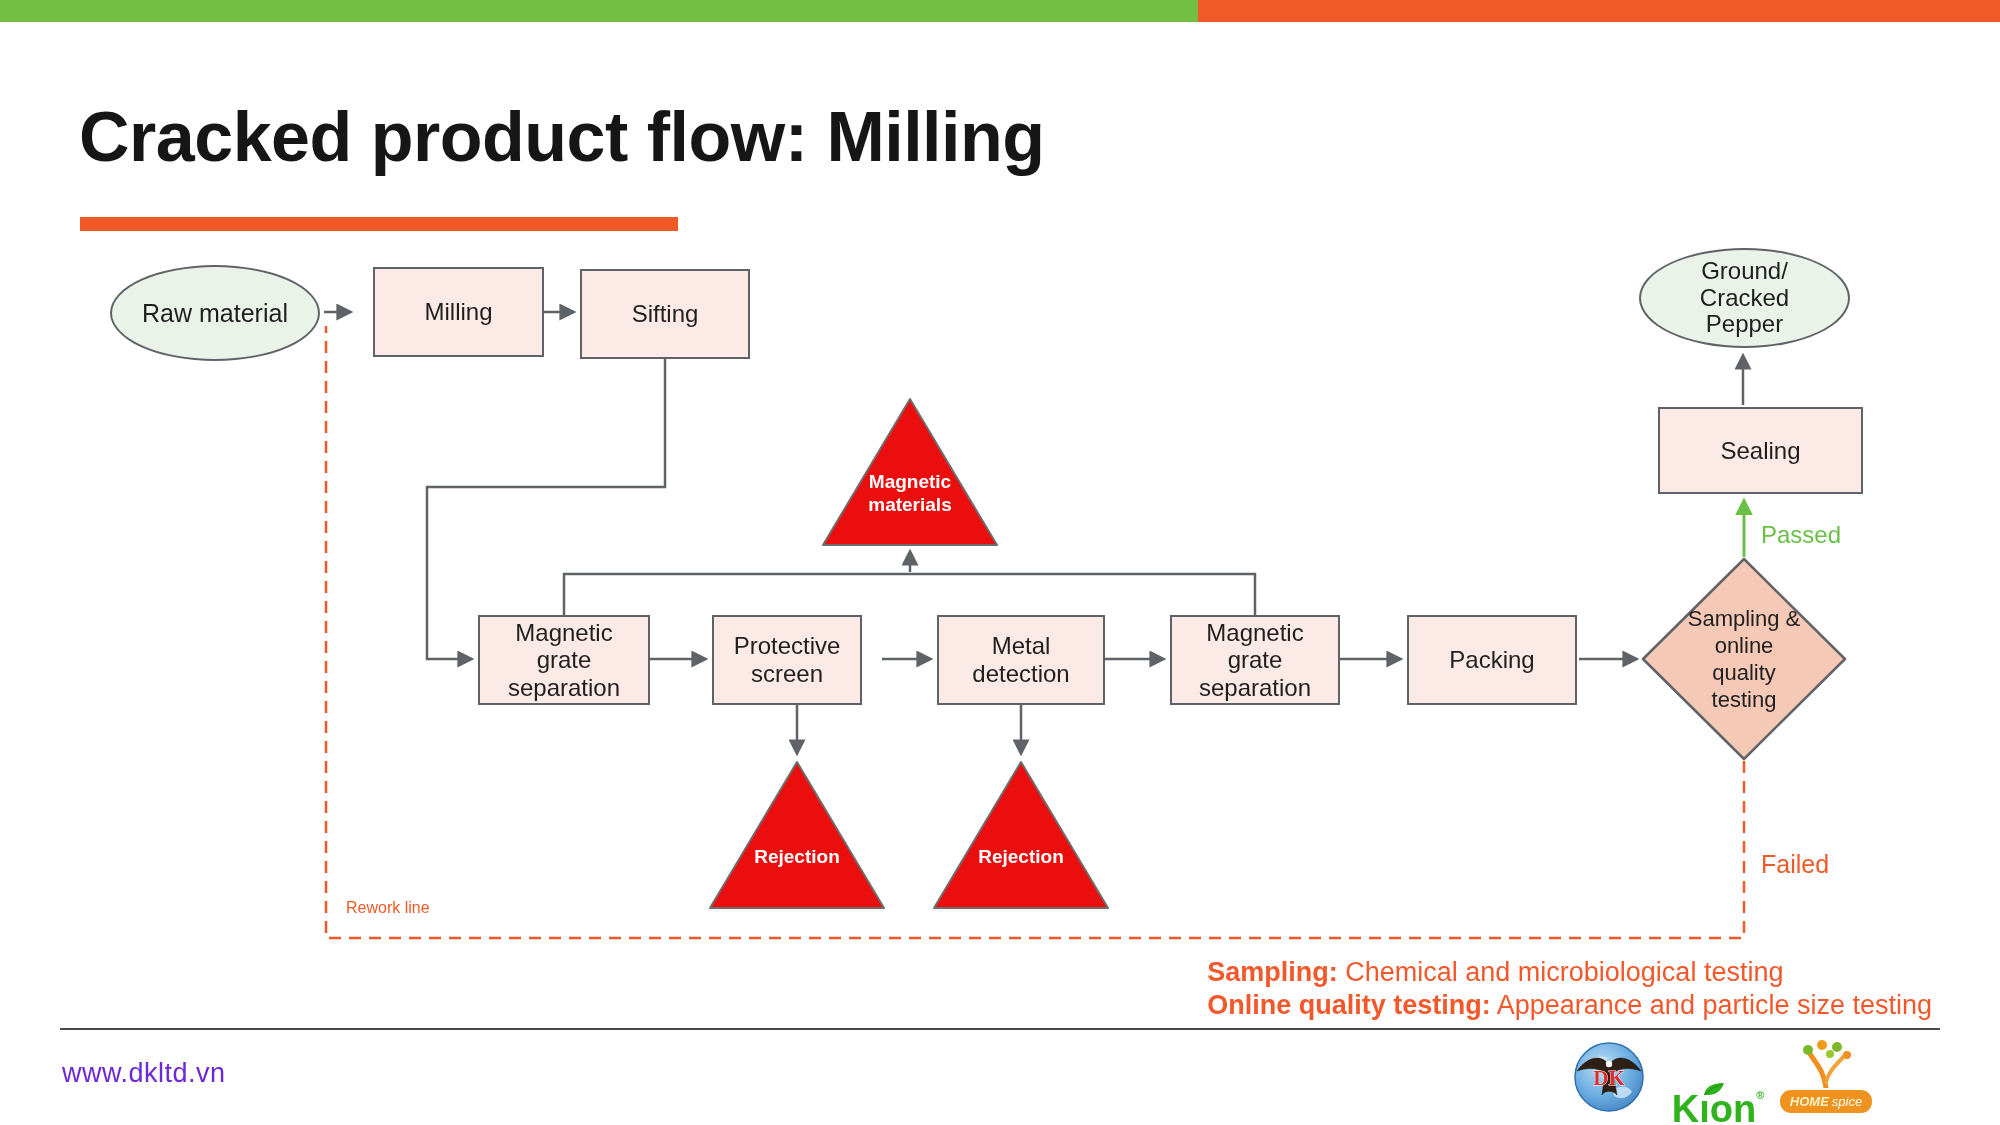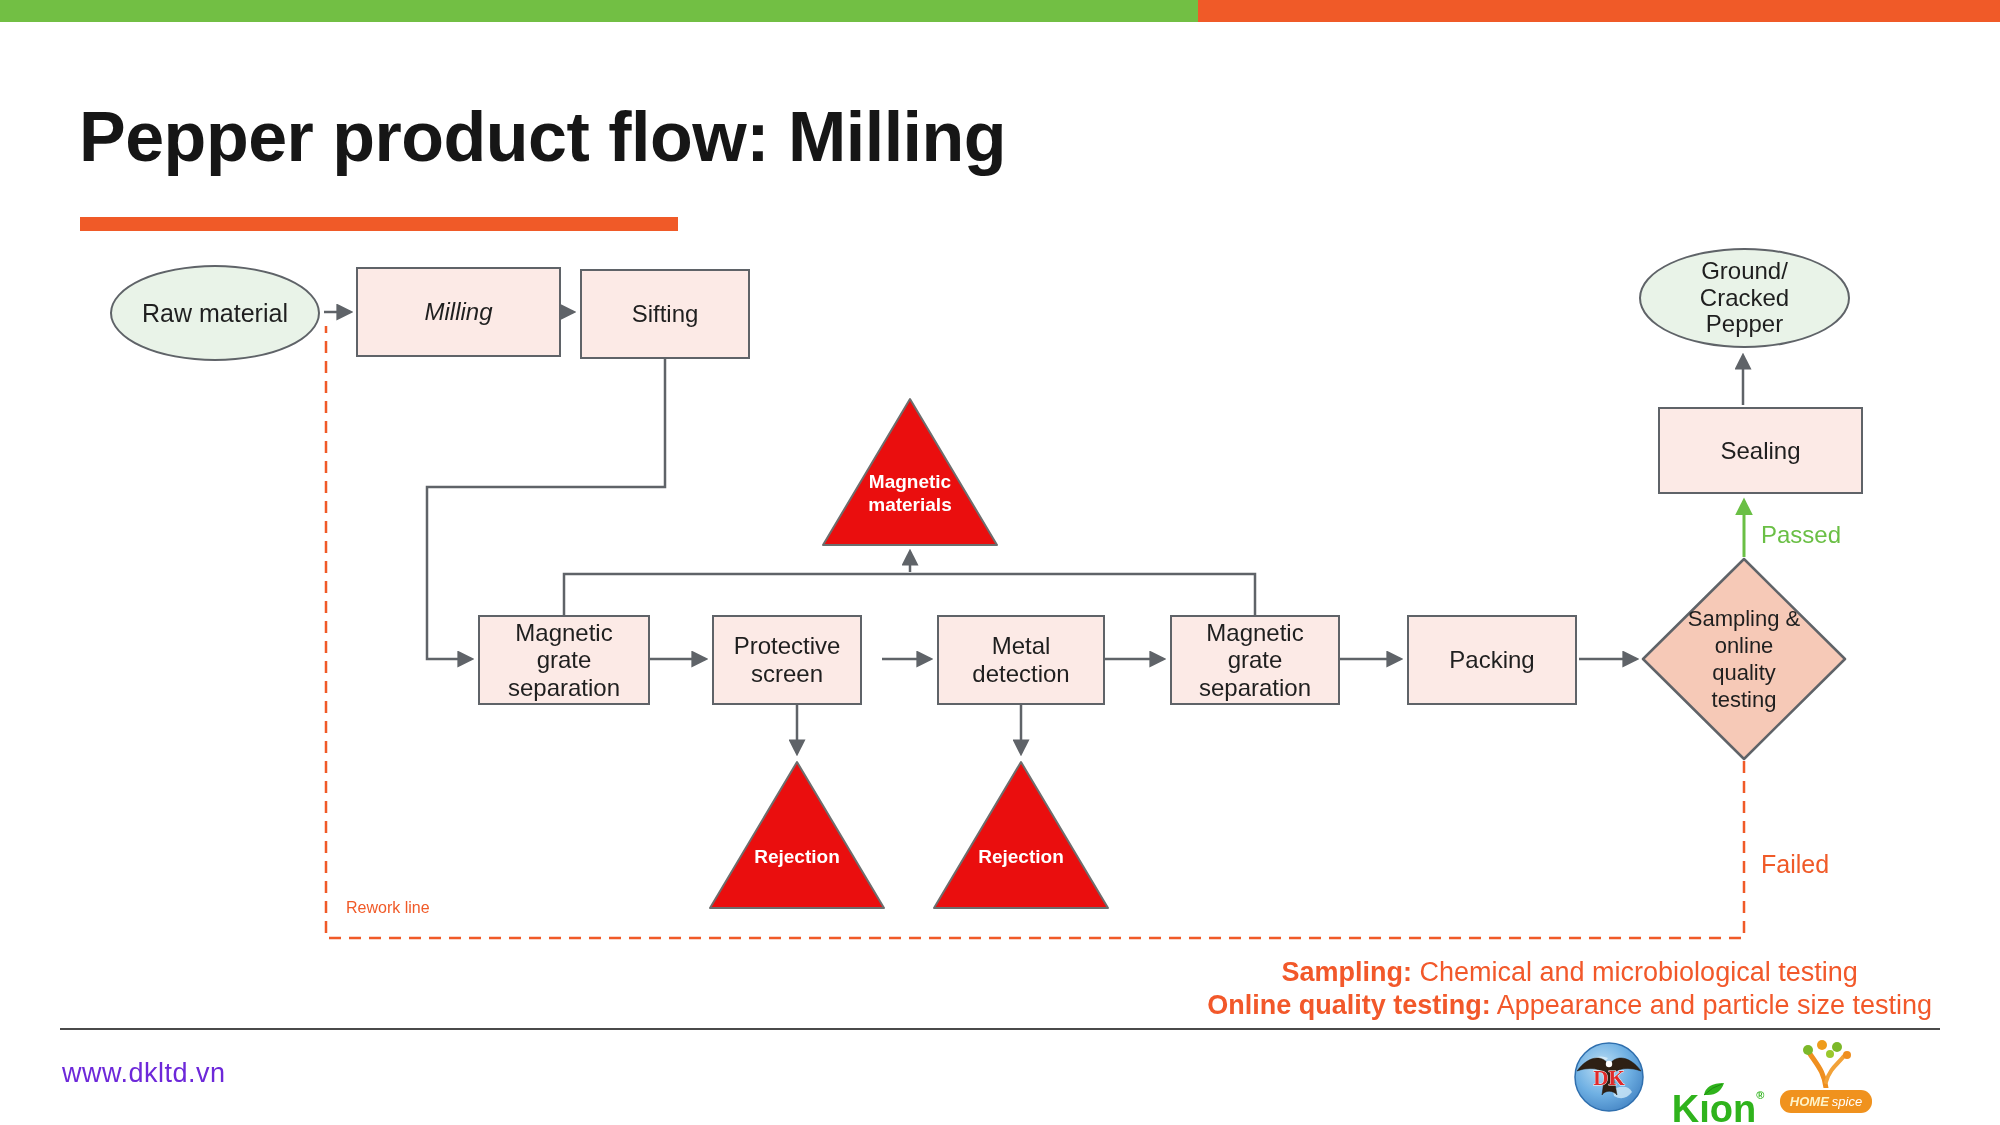--- a/index.html
+++ b/index.html
@@ -29,21 +29,21 @@
   .shape-label{position:absolute;color:#ffffff;font-weight:bold;font-size:19px;text-align:center;
                line-height:1.22;white-space:pre-line;}
   .diamond-label{position:absolute;color:#1f1f1f;font-size:22px;text-align:center;line-height:27px;
                  white-space:pre-line;}
   .edge-label{position:absolute;font-size:24px;white-space:nowrap;}
   .edge-label.passed{color:#6abf45;}
   .edge-label.failed{color:#f05a28;font-size:25px;margin-top:40px;}
   .edge-label.rework{color:#f05a28;font-size:16px;}
 
   
-  .notes{position:absolute;right:68px;top:956px;text-align:center;color:#f2582a;
+  .notes{position:absolute;right:68px;top:956px;text-align:left;color:#f2582a;
          font-size:27px;line-height:33px;}
   .notes .lbl{font-weight:bold;}
 
   
   .footer-line{position:absolute;left:60px;top:1028px;width:1880px;height:2px;background:#4a4a4a;}
   .website{position:absolute;left:62px;top:1058px;font-size:27px;color:#6d28d9;letter-spacing:0.5px;}
 
   .logo{position:absolute;}
   .kion{left:1662px;top:1042px;width:112px;text-align:center;margin-top:48px;}
   .kion .word{font-size:38px;font-weight:bold;color:#2fb31c;line-height:1.0;position:relative;display:inline-block;}
@@ -57,21 +57,21 @@
   .home .banner .h2{color:#ffffff;margin-left:3px;}
 </style>
 </head>
 <body>
 
 <div id="stage">
 
   <div class="bar green"></div>
   <div class="bar orange"></div>
 
-  <div class="slide-title">Pepper product flow: Milling</div>
+  <div class="slide-title">Cracked product flow: Milling</div>
   <div class="title-underline"></div>
 
   <svg class="connectors" width="2000" height="1125" viewBox="0 0 2000 1125">
     <defs>
       <marker id="arrGray" viewBox="0 0 10 10" refX="8" refY="5" markerWidth="6.8" markerHeight="6.8" orient="auto-start-reverse">
         <path d="M0,0 L10,5 L0,10 Z" fill="#5f6368"></path>
       </marker>
       <marker id="arrGreen" viewBox="0 0 10 10" refX="8" refY="5" markerWidth="6" markerHeight="6" orient="auto-start-reverse">
         <path d="M0,0 L10,5 L0,10 Z" fill="#6abf45"></path>
       </marker>
@@ -106,21 +106,21 @@
     <path d="M 1744,557 V 501" fill="none" stroke="#6abf45" stroke-width="3" marker-end="url(#arrGreen)"></path>
 
     <polygon points="910,399 997,545 823,545" fill="#ea0e0e" stroke="#6d6d6d" stroke-width="2" stroke-linejoin="round"></polygon>
     <polygon points="797,762 884,908 710,908" fill="#ea0e0e" stroke="#6d6d6d" stroke-width="2" stroke-linejoin="round"></polygon>
     <polygon points="1021,762 1108,908 934,908" fill="#ea0e0e" stroke="#6d6d6d" stroke-width="2" stroke-linejoin="round"></polygon>
 
     <polygon points="1744,559 1845,659 1744,759 1643,659" fill="#f6c9b7" stroke="#5f6368" stroke-width="2.5" stroke-linejoin="round"></polygon>
   </svg>
 
   <div class="node ellipse" style="left:110px;top:265px;width:210px;height:96px;">Raw material</div>
-  <div class="node" style="left:356px;top:267px;width:205px;height:90px;font-style:italic;">Milling</div>
+  <div class="node" style="left:373px;top:267px;width:171px;height:90px;">Milling</div>
   <div class="node" style="left:580px;top:269px;width:170px;height:90px;">Sifting</div>
 
   <div class="node" style="left:478px;top:615px;width:172px;height:90px;">Magnetic
 grate
 separation</div>
   <div class="node" style="left:712px;top:615px;width:150px;height:90px;">Protective
 screen</div>
   <div class="node" style="left:937px;top:615px;width:168px;height:90px;">Metal
 detection</div>
   <div class="node" style="left:1170px;top:615px;width:170px;height:90px;">Magnetic

